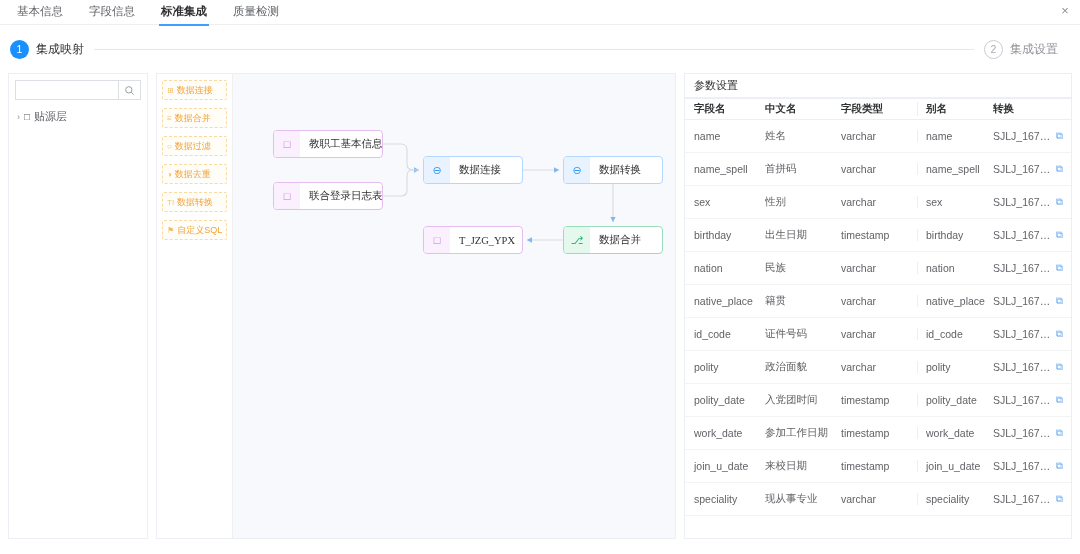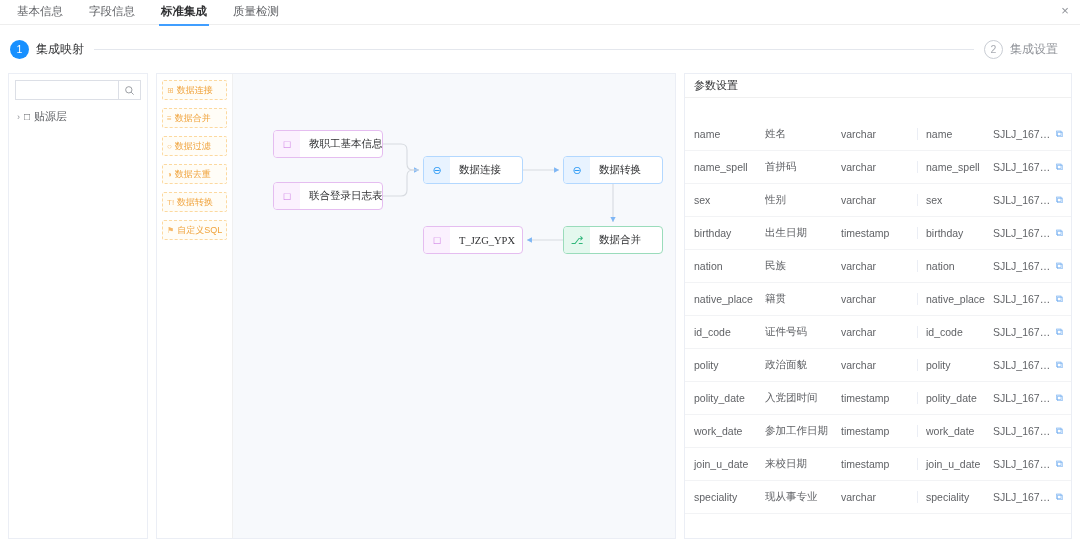--- a/index.html
+++ b/index.html
@@ -197,21 +197,20 @@
 
   
   .params-panel {
     width: 388px;
     flex: 0 0 388px;
     border: 1px solid #ebeef5;
     background: #ffffff;
     display: flex;
     flex-direction: column;
     min-width: 0;
-    gap: 20px;
   }
   .params-title {
     height: 24px;
     display: flex; align-items: center;
     padding-left: 9px;
     font-size: 11px;
     color: #303133;
     border-bottom: 1px solid #f0f0f0;
   }
   .params-sub {
@@ -374,20 +373,29 @@
         </div>
         <div class="node src" style="left: 190px; top: 152px; width: 100px;">
           <div class="node-ico">□</div>
           <div class="node-label">T_JZG_YPX</div>
         </div>
       </div>
   </div>
 
   <div class="params-panel">
     <div class="params-title">参数设置</div>
+    <div class="tbl-head">
+      <div class="c-field">字段名</div>
+      <div class="c-cn">中文名</div>
+      <div class="c-type">字段类型</div>
+      <div class="c-alias">别名</div>
+      <div class="c-trans">
+        <span class="trans-txt">转换</span>
+      </div>
+    </div>
     <div class="tbl-body" id="rows-host">
         <div class="tbl-row">
           <div class="c-field">name</div>
           <div class="c-cn">姓名</div>
           <div class="c-type">varchar</div>
           <div class="c-alias">name</div>
           <div class="c-trans">
             <span class="trans-txt">SJLJ_1676104…</span>
             <span class="trans-ico">⧉</span>
           </div>

